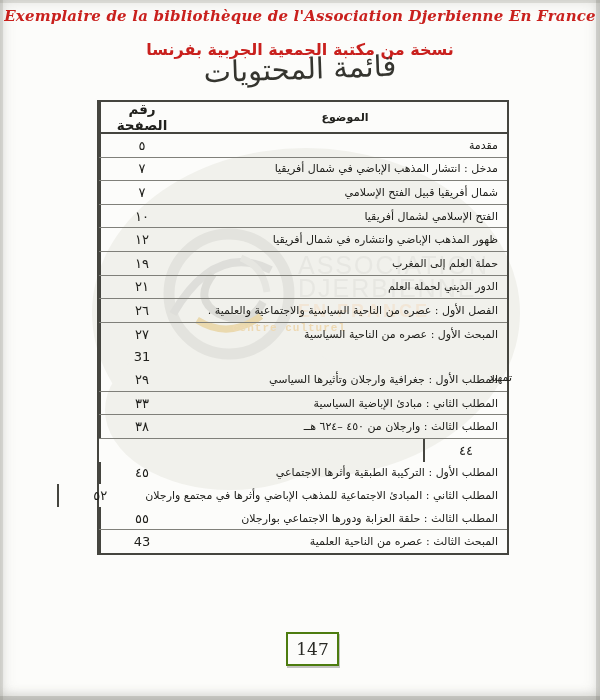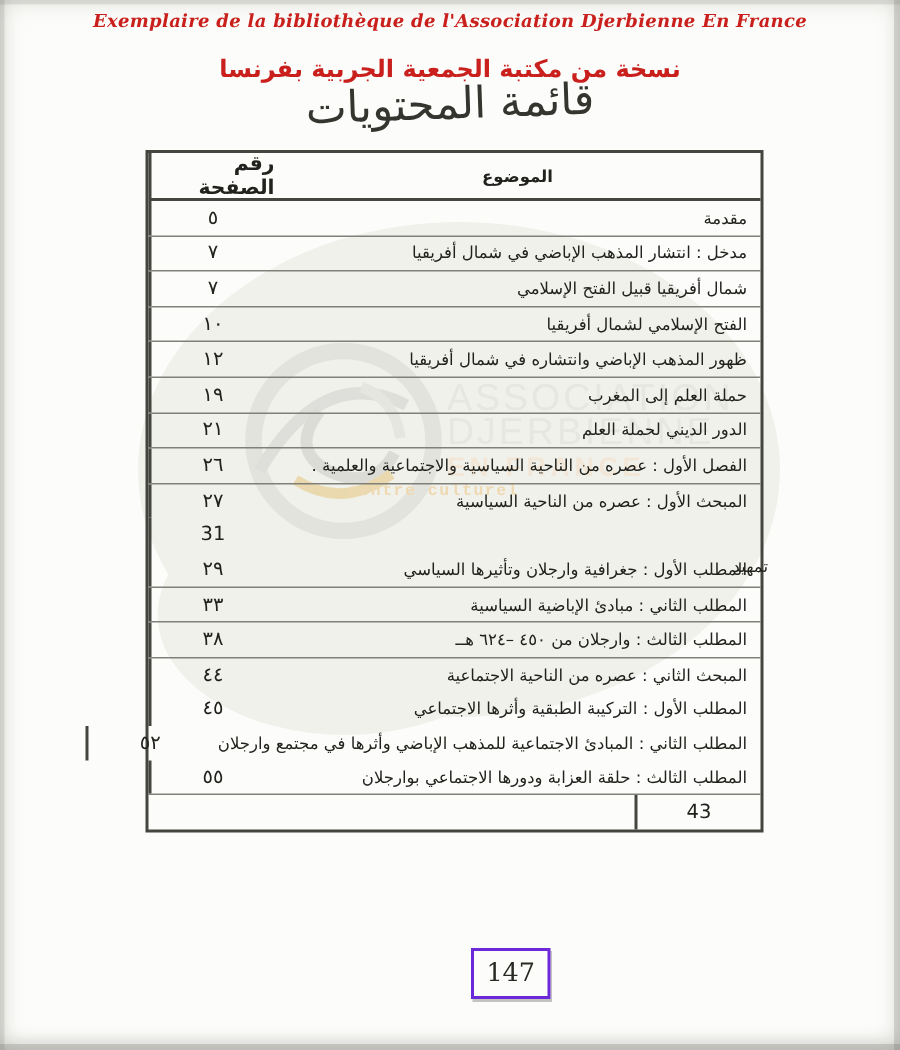--- a/index.html
+++ b/index.html
@@ -12,21 +12,21 @@
         box-shadow:inset 0 0 16px rgba(90,90,82,.22), inset 0 -6px 10px rgba(90,90,82,.15);}
   .edge{position:absolute;background:rgba(110,110,102,.16);z-index:5;}
   .edge.top{left:0;top:0;width:600px;height:3px;}
   .edge.bottom{left:0;top:696px;width:600px;height:4px;background:rgba(110,110,102,.25);}
   .edge.left{left:0;top:0;width:3px;height:700px;}
   .edge.right{left:596px;top:0;width:4px;height:700px;background:rgba(110,110,102,.22);}
 
   
   .stamp{position:absolute;top:7px;left:0;width:100%;text-align:center;z-index:3;}
   .stamp-fr{font-family:"DejaVu Serif",serif;font-style:italic;font-weight:bold;
-            font-size:12px;color:var(--stamp-red);letter-spacing:.2px;}
+            font-size:15px;color:var(--stamp-red);letter-spacing:.2px;}
   .stamp-ar{direction:rtl;font-size:16px;font-weight:bold;color:var(--stamp-red);margin-top:15px;}
 
   
   .callig{position:absolute;top:52px;left:0;width:100%;text-align:center;direction:rtl;
           font-size:29px;color:#35352f;transform:rotate(-2deg);z-index:3;letter-spacing:1px;}
 
   
   .wm-blob{position:absolute;background:#f1f1ec;border-radius:50%;z-index:0;}
   .wm-blob.b1{left:92px;top:148px;width:428px;height:330px;}
   .wm-blob.b2{left:105px;top:330px;width:250px;height:160px;}
@@ -40,32 +40,32 @@
   
   .toc{position:absolute;left:97px;top:100px;width:412px;height:455px;z-index:2;
        border:2px solid var(--border-dark);box-sizing:border-box;direction:rtl;
        display:flex;flex-direction:column;color:var(--table-ink);}
   .thead{height:30px;display:flex;border-bottom:2px solid var(--border-dark);font-weight:bold;font-size:13.5px;}
   .rows{flex:1;display:flex;flex-direction:column;}
   .trow{flex:1;display:flex;min-height:0;}
   .trow.rule{border-bottom:1px solid var(--rule-gray);}
   .pcell{width:84px;flex:0 0 84px;border-left:2px solid var(--border-dark);
          display:flex;align-items:center;justify-content:center;font-size:13px;box-sizing:border-box;}
-  .thead .pcell{font-size:13.5px;}
+  .thead .pcell{font-size:13.5px;text-align:center;}
   .tcell{flex:1;display:flex;align-items:center;justify-content:flex-start;
          padding:0 9px 0 4px;font-size:11px;white-space:nowrap;overflow:visible;}
   .thead .tcell{justify-content:center;padding:0;}
   .rows .trow:nth-child(10) .tcell{transform:translateX(14px);margin-top:32px;} 
 
   
   .pagebox{position:absolute;left:286px;top:632px;width:53px;height:34px;z-index:3;
-           border:2px solid #6d28d9;box-sizing:border-box;background:var(--paper);
+           border:2px solid #4d7c0f;box-sizing:border-box;background:var(--paper);
            display:flex;align-items:center;justify-content:center;
            font-family:"DejaVu Serif",serif;font-size:17px;color:#2a2a25;
-           box-shadow:1px 2px 0 rgba(90,90,82,.35);margin-left:28px;}
+           box-shadow:1px 2px 0 rgba(90,90,82,.35);}
 </style>
 </head>
 <body>
 
 <div class="scan">
 
   <div class="edge top"></div>
   <div class="edge bottom"></div>
   <div class="edge left"></div>
   <div class="edge right"></div>
@@ -149,36 +149,36 @@
         </div>
         <div class="trow rule">
           <div class="tcell">المطلب الثاني : مبادئ الإباضية السياسية</div>
           <div class="pcell">٣٣</div>
         </div>
         <div class="trow rule">
           <div class="tcell">المطلب الثالث : وارجلان من ٤٥٠ –٦٢٤ هــ</div>
           <div class="pcell">٣٨</div>
         </div>
         <div class="trow">
-          <div class="tcell">المبحث الثاني : عصره من الناحية الاجتماعية</div>
           <div class="pcell">٤٤</div>
         </div>
         <div class="trow">
           <div class="tcell">المطلب الأول : التركيبة الطبقية وأثرها الاجتماعي</div>
           <div class="pcell">٤٥</div>
         </div>
         <div class="trow">
           <div class="tcell">المطلب الثاني : المبادئ الاجتماعية للمذهب الإباضي وأثرها في مجتمع وارجلان</div>
           <div class="pcell">٥٢</div>
         </div>
         <div class="trow rule">
           <div class="tcell">المطلب الثالث : حلقة العزابة ودورها الاجتماعي بوارجلان</div>
           <div class="pcell">٥٥</div>
         </div>
         <div class="trow">
+          <div class="tcell">المبحث الثالث : عصره من الناحية العلمية</div>
           <div class="pcell">43</div>
         </div>
       </div>
   </div>
 
   <div class="pagebox">
     <span>147</span>
   </div>
 
 </div>

